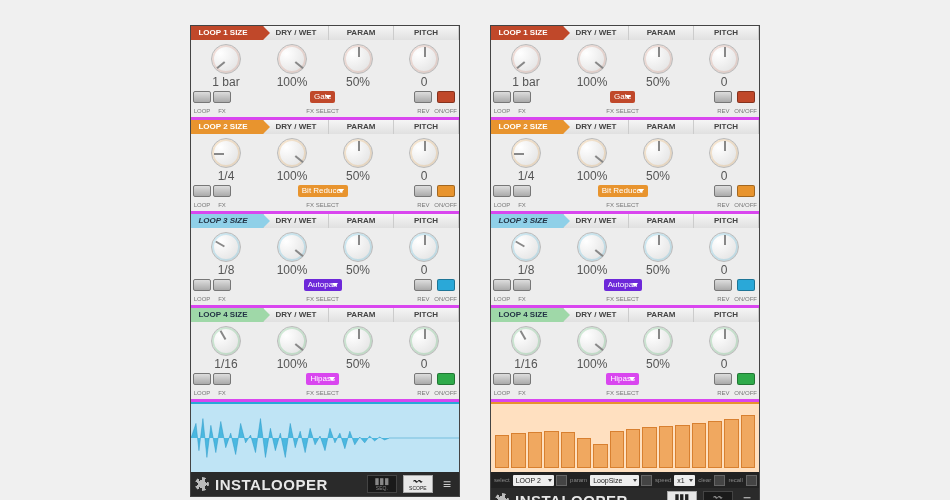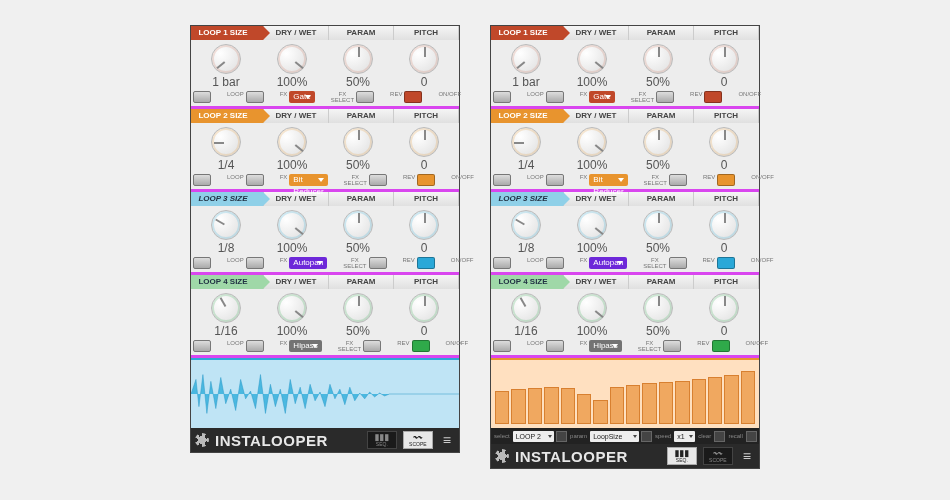--- a/index.html
+++ b/index.html
@@ -123,21 +123,21 @@
   .c2 .hcell:first-child { background: #e8942e; }
   .c2 .hcell:first-child::after { border-left: 7px solid #e8942e; }
   .c2 .fxsel { background: #e8942e; }
   .c2 .colorbtn { background: #e8942e; }
   .c3 .hcell:first-child { background: #8fd0e8; color:#234;font-style:italic;}
   .c3 .hcell:first-child::after { border-left: 7px solid #8fd0e8; }
   .c3 .fxsel { background: #6d28d9; }
   .c3 .colorbtn { background: #2aa8d8; }
   .c4 .hcell:first-child { background: #9fd8a8; color:#234;}
   .c4 .hcell:first-child::after { border-left: 7px solid #9fd8a8; }
-  .c4 .fxsel { background: #737373; }
+  .c4 .fxsel { background: #d946ef; }
   .c4 .colorbtn { background: #2faa4a; }
   
   .c1 .knob{box-shadow:0 0 0 2px rgba(192,72,42,0.15) inset;}
   .c2 .knob{box-shadow:0 0 0 2px rgba(232,148,46,0.2) inset;}
   .c3 .knob{box-shadow:0 0 0 2px rgba(42,168,216,0.2) inset;}
   .c4 .knob{box-shadow:0 0 0 2px rgba(47,170,74,0.2) inset;}
   .scope {
     height: 70px;
     background: #bfe4f5;
     border-top: 2px solid #2aa8d8;
@@ -208,21 +208,21 @@
     color: #888; font-size: 5px;
   }
   .ftab.active { background: #e8e8e8; color:#222; border-color:#aaa;}
   .ftab .ic { font-size: 9px; line-height: 8px;}
   .menu {
     color: #ccc; font-size: 14px; padding: 0 4px;
   }
   .ctrlrow {
     display:flex; gap:2px; align-items:flex-end;
   }
-  .ctrlcell{display:flex;flex-direction:row;gap:16px;}
+  .ctrlcell{display:flex;flex-direction:column;align-items:center;gap:5px;}
 </style>
 </head>
 <body>
 
 <div class="panel panel-left">
 
   <div class="strip c1">
     <div class="strip-header">
       <div class="hcell">LOOP 1 SIZE</div>
       <div class="hcell">DRY / WET</div>

